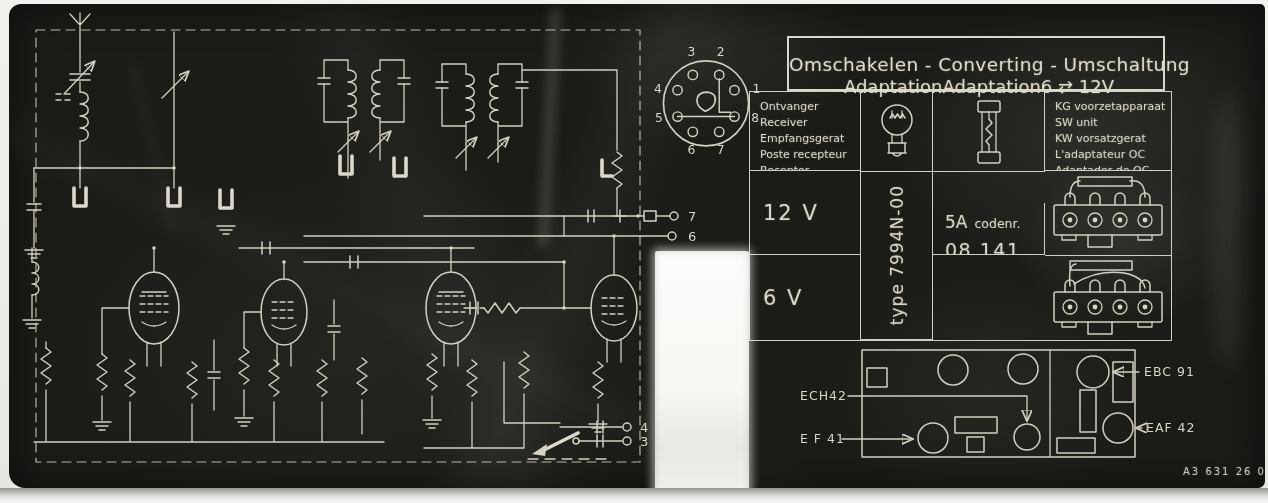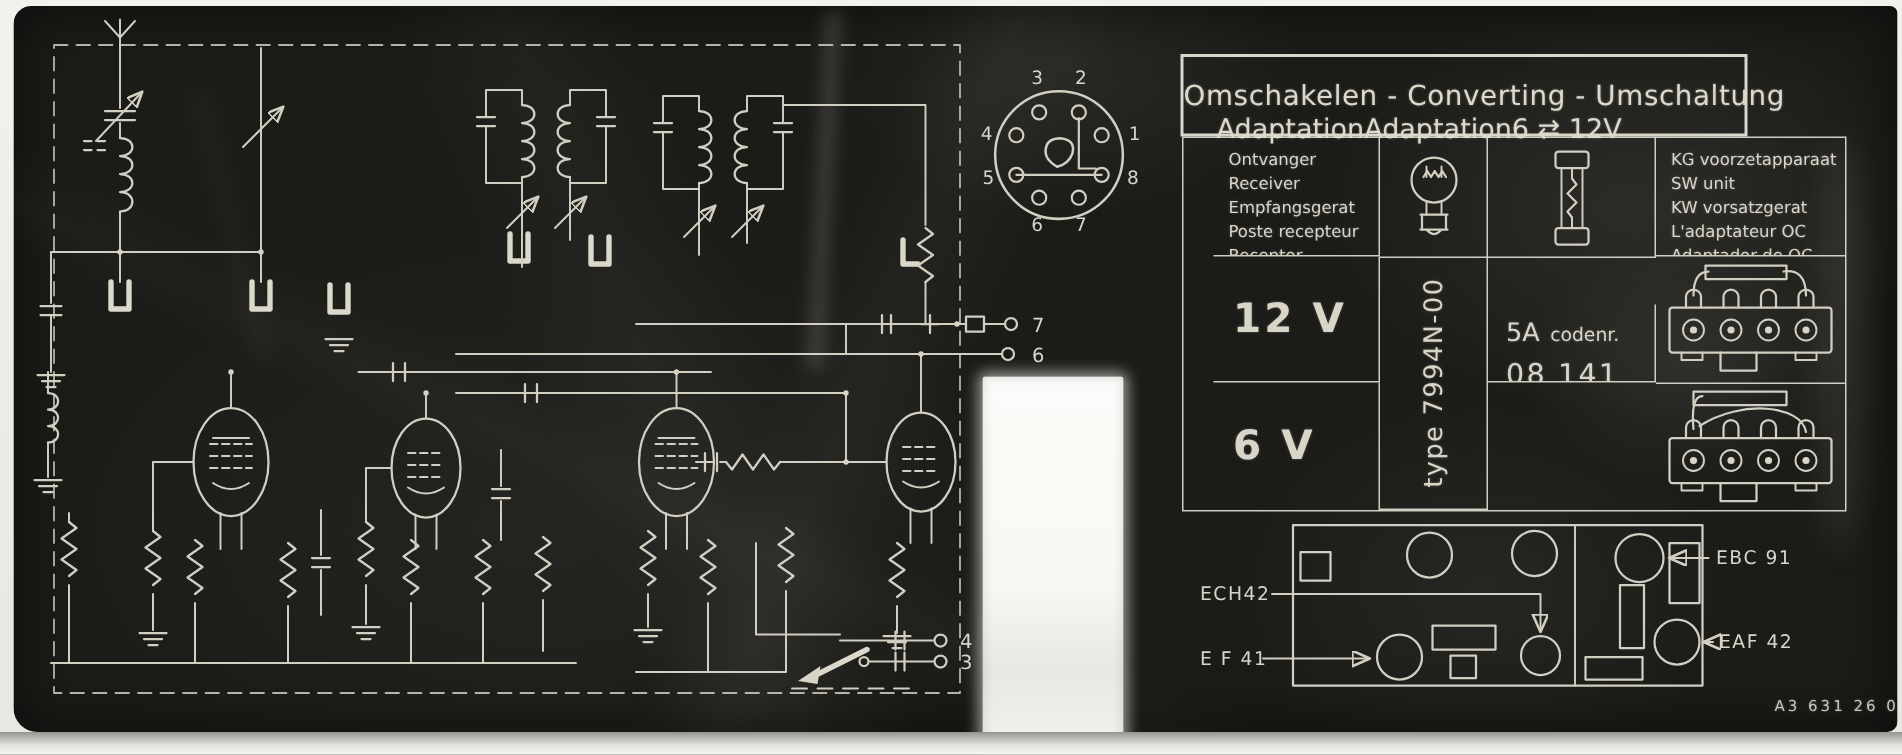--- a/index.html
+++ b/index.html
@@ -39,30 +39,30 @@
   svg .comp{stroke-width:1.5;}
   svg .dash{stroke-dasharray:9 6;stroke-width:1.2;opacity:.85;}
   svg .dot{fill:#d8d4c7;stroke:none;}
   svg .fill{fill:#d8d4c7;stroke:none;}
   svg text{stroke:none;font-family:"DejaVu Sans","Liberation Sans",sans-serif;}
   
   .title-box{position:absolute;left:787px;top:36px;width:374px;height:51px;
     border:2px solid rgba(228,224,212,0.95);color:#ddd9cc;text-align:center;
     text-shadow:0 0 2px rgba(235,230,216,0.35);}
   .title-l1{font-size:18.5px;letter-spacing:.4px;margin-top:16px;white-space:nowrap;}
-  .title-l2{font-size:18px;display:flex;justify-content:flex-start;padding:1px 16px 0 22px;}
-  .conv-table{position:absolute;left:788px;top:91px;width:421px;height:248px;
+  .title-l2{font-size:18px;display:flex;justify-content:center;padding:1px 16px 0 22px;}
+  .conv-table{position:absolute;left:749px;top:91px;width:421px;height:248px;
     display:grid;grid-template-columns:111px 72px 112px 126px;grid-template-rows:79px 84px 85px;
     border:1.5px solid rgba(224,220,208,0.92);color:#d9d5c8;
-    text-shadow:0 0 2px rgba(235,230,216,0.3);padding-left:20px;}
+    text-shadow:0 0 2px rgba(235,230,216,0.3);}
   .cell{border-right:1.5px solid rgba(224,220,208,0.92);border-bottom:1.5px solid rgba(224,220,208,0.92);
     position:relative;overflow:hidden;}
   .cell.last-col{border-right:none;} .cell.last-row{border-bottom:none;}
   .hdr-lines{font-size:11px;line-height:1.45;padding:7px 0 0 10px;white-space:nowrap;}
-  .volt{font-size:27px;display:flex;align-items:center;padding-left:13px;letter-spacing:2px;font-weight:bold;}
+  .volt{font-size:21px;display:flex;align-items:center;padding-left:13px;letter-spacing:2px;}
   .type-cell{display:flex;align-items:center;justify-content:center;}
   .type-text{writing-mode:vertical-rl;transform:rotate(180deg);font-size:17px;letter-spacing:1px;white-space:nowrap;}
   .code-cell{padding:9px 0 0 12px;margin-top:32px;}
   .fuse-a{font-size:17px;} .codenr{font-size:12.5px;margin-left:7px;}
   .code-num{font-size:19px;letter-spacing:1.5px;margin-top:7px;}
   .icon-center{display:flex;align-items:center;justify-content:center;height:100%;}
   .footer-code{position:absolute;left:1183px;top:466px;font-size:10px;letter-spacing:2px;
     color:#c9c5ba;text-shadow:0 0 2px rgba(230,226,214,0.3);}
 </style>
 </head>

